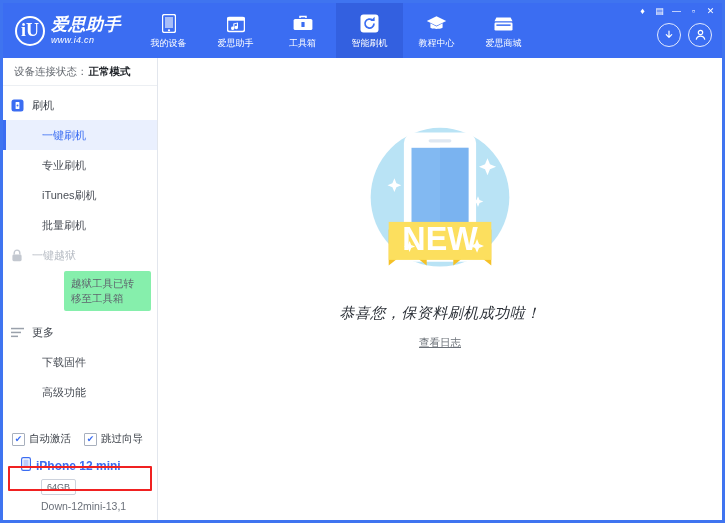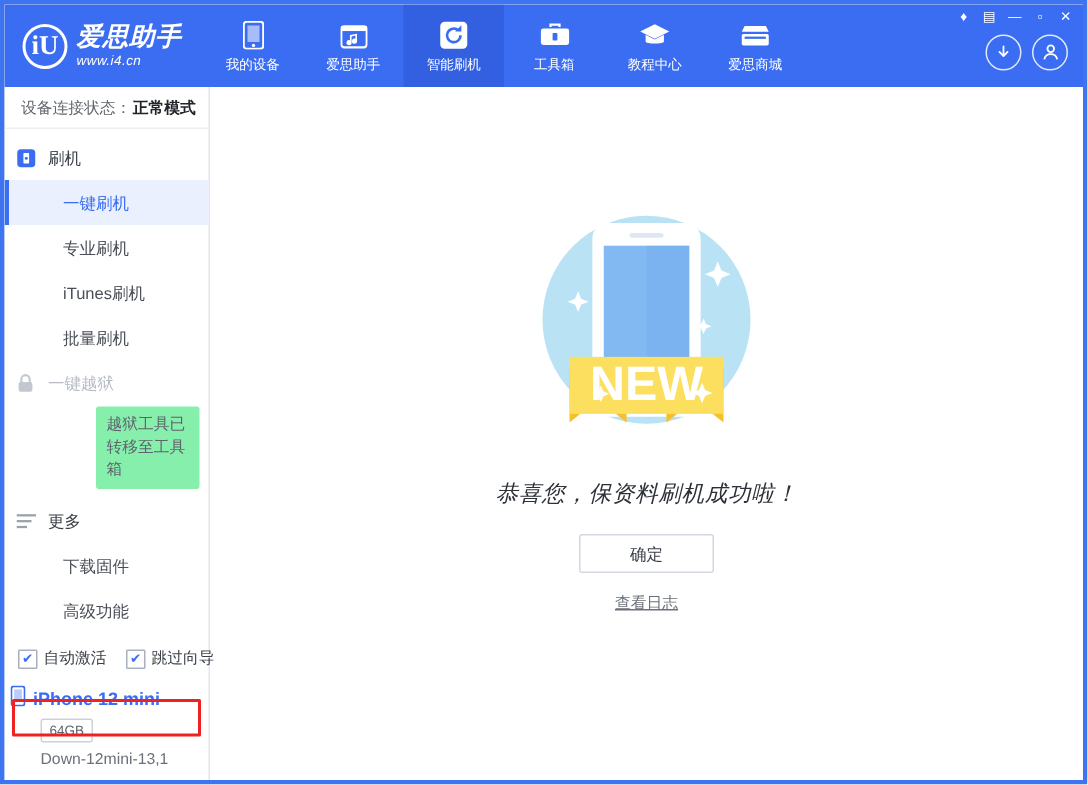--- a/index.html
+++ b/index.html
@@ -137,21 +137,21 @@
     cursor: pointer;
     line-height: 1;
   }
 
   
   .body-wrap {
     display: flex;
     height: 462px;
   }
   .sidebar {
-    width: 137px;
+    width: 155px;
     box-sizing: border-box;
     border-right: 1px solid #e2e6ed;
     background: #ffffff;
     position: relative;
     display: flex;
     flex-direction: column;
   }
   .status-line {
     height: 27px;
     display: flex;
@@ -255,21 +255,21 @@
     left: 5px;
     right: 5px;
     top: 408px;
     height: 25px;
     border: 2px solid #f02121;
     box-sizing: border-box;
     pointer-events: none;
     border-radius: 1px;
   }
   .device {
-    padding: 4px 0 8px 4px;
+    padding: 4px 0 8px 18px;
   }
   .device-name {
     display: flex;
     align-items: center;
     gap: 5px;
     color: #3b6df2;
     font-weight: bold;
     font-size: 12px;
   }
   .dev-cap {
@@ -289,21 +289,21 @@
   }
 
   
   .main {
     flex: 1 1 auto;
     background: #ffffff;
     display: flex;
     flex-direction: column;
     align-items: center;
     justify-content: flex-start;
-    padding-top: 64px;
+    padding-top: 48px;
     box-sizing: border-box;
   }
   .illus { width: 190px; height: 190px; }
   .msg {
     margin-top: 8px;
     font-size: 15px;
     color: #2c3138;
     letter-spacing: 0.5px;
     font-style: italic;
   }
@@ -373,40 +373,40 @@
         <span class="nav-ico">
           <svg width="18" height="18" viewBox="0 0 18 18">
               <rect x="0.5" y="2.5" width="17" height="14" rx="2" fill="none" stroke="#fff" stroke-width="1.5"></rect>
               <rect x="0.5" y="2.5" width="17" height="3.2" fill="#fff"></rect>
               <path d="M11 7.5 L11 12.4 A1.7 1.7 0 1 1 9.9 10.9 L9.9 8.6 L7.4 9.3 L7.4 13.3 A1.7 1.7 0 1 1 6.3 11.8 L6.3 8.4 Z" fill="#fff"></path>
             </svg>
         </span>
         <span class="nav-label">爱思助手</span>
       </div>
 
+      <div class="nav-item">
+        <span class="nav-ico">
+          <svg width="20" height="18" viewBox="0 0 20 18">
+              <path d="M7 3 L7 1.4 L13 1.4 L13 3" fill="none" stroke="#fff" stroke-width="1.5"></path>
+              <rect x="0.6" y="4" width="18.8" height="11" rx="1.6" fill="#fff"></rect>
+              <rect x="8.4" y="7" width="3.2" height="5" rx="0.6" fill="#3b6df2"></rect>
+            </svg>
+        </span>
+        <span class="nav-label">工具箱</span>
+      </div>
+
       <div class="nav-item active">
         <span class="nav-ico">
           <svg width="19" height="19" viewBox="0 0 19 19">
               <rect x="0.5" y="0.5" width="18" height="18" rx="3" fill="#fff"></rect>
               <path d="M14 9.5 a4.5 4.5 0 1 1 -1.4 -3.2" fill="none" stroke="#3b6df2" stroke-width="1.7"></path>
               <path d="M14.6 2.8 L14.6 7 L10.4 7 Z" fill="#3b6df2"></path>
             </svg>
         </span>
         <span class="nav-label">智能刷机</span>
-      </div>
-
-      <div class="nav-item">
-        <span class="nav-ico">
-          <svg width="20" height="18" viewBox="0 0 20 18">
-              <path d="M7 3 L7 1.4 L13 1.4 L13 3" fill="none" stroke="#fff" stroke-width="1.5"></path>
-              <rect x="0.6" y="4" width="18.8" height="11" rx="1.6" fill="#fff"></rect>
-              <rect x="8.4" y="7" width="3.2" height="5" rx="0.6" fill="#3b6df2"></rect>
-            </svg>
-        </span>
-        <span class="nav-label">工具箱</span>
       </div>
 
       <div class="nav-item">
         <span class="nav-ico">
           <svg width="21" height="17" viewBox="0 0 21 17">
               <path d="M10.5 1.2 L20.2 6 L10.5 10.8 L0.8 6 Z" fill="#fff"></path>
               <path d="M4.4 8.2 L4.4 12.6 C4.4 14.4 16.6 14.4 16.6 12.6 L16.6 8.2 L10.5 11.4 Z" fill="#fff"></path>
             </svg>
         </span>
         <span class="nav-label">教程中心</span>
@@ -558,21 +558,20 @@
           <path d="M150 55 l2.6 6.4 6.4 2.6 -6.4 2.6 -2.6 6.4 -2.6 -6.4 -6.4 -2.6 6.4 -2.6 Z"></path>
           <path d="M52 76 l2.1 5.2 5.2 2.1 -5.2 2.1 -2.1 5.2 -2.1 -5.2 -5.2 -2.1 5.2 -2.1 Z"></path>
           <path d="M140 95 l1.6 4 4 1.6 -4 1.6 -1.6 4 -1.6 -4 -4 -1.6 4 -1.6 Z"></path>
           <path d="M68 142 l1.7 4.2 4.2 1.7 -4.2 1.7 -1.7 4.2 -1.7 -4.2 -4.2 -1.7 4.2 -1.7 Z"></path>
           <path d="M139 140 l2.1 5.2 5.2 2.1 -5.2 2.1 -2.1 5.2 -2.1 -5.2 -5.2 -2.1 5.2 -2.1 Z"></path>
         </g>
       </svg>
 
       <div class="msg">恭喜您，保资料刷机成功啦！</div>
 
-      <button class="ok-btn">确定</button>
 
       <div class="log-link">查看日志</div>
     </div>
   </div>
 
   <div class="statusbar">
 
     <div class="sb-spacer"></div>
 
   </div>

